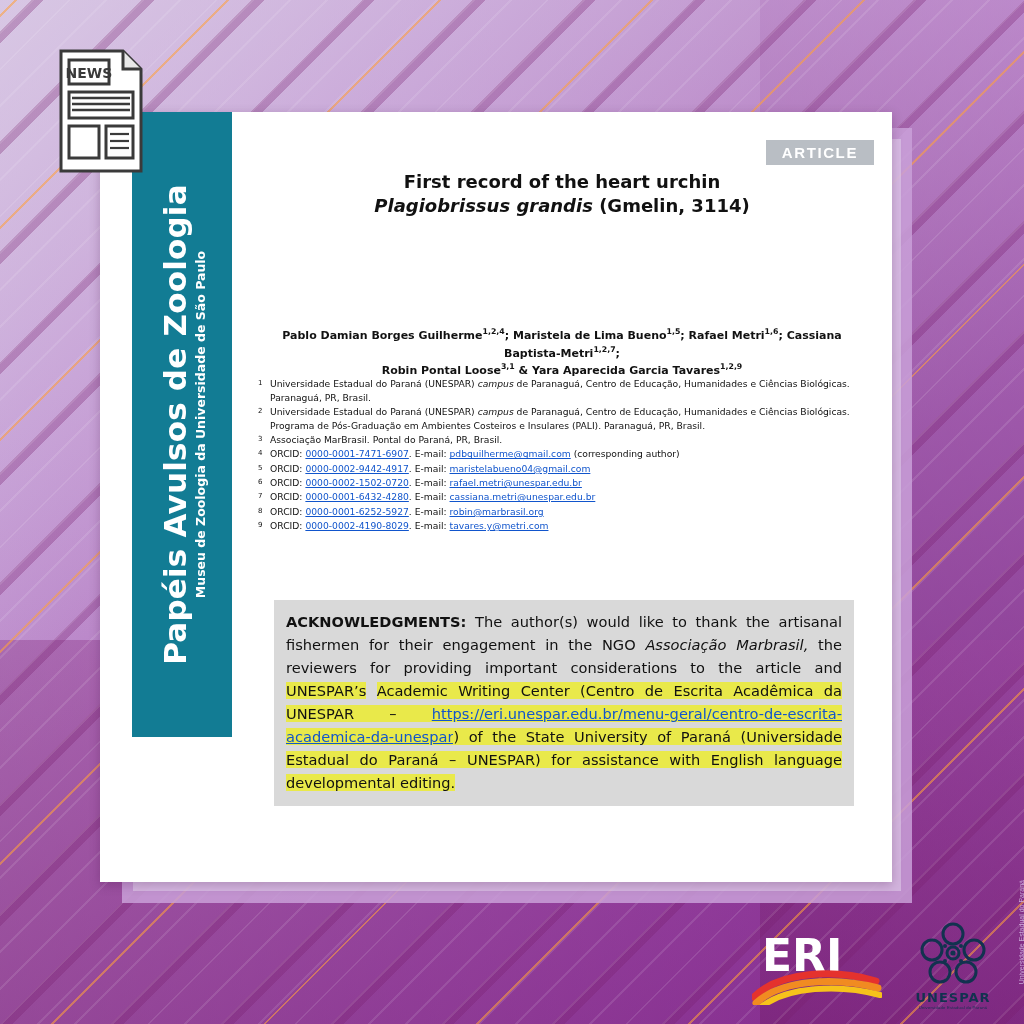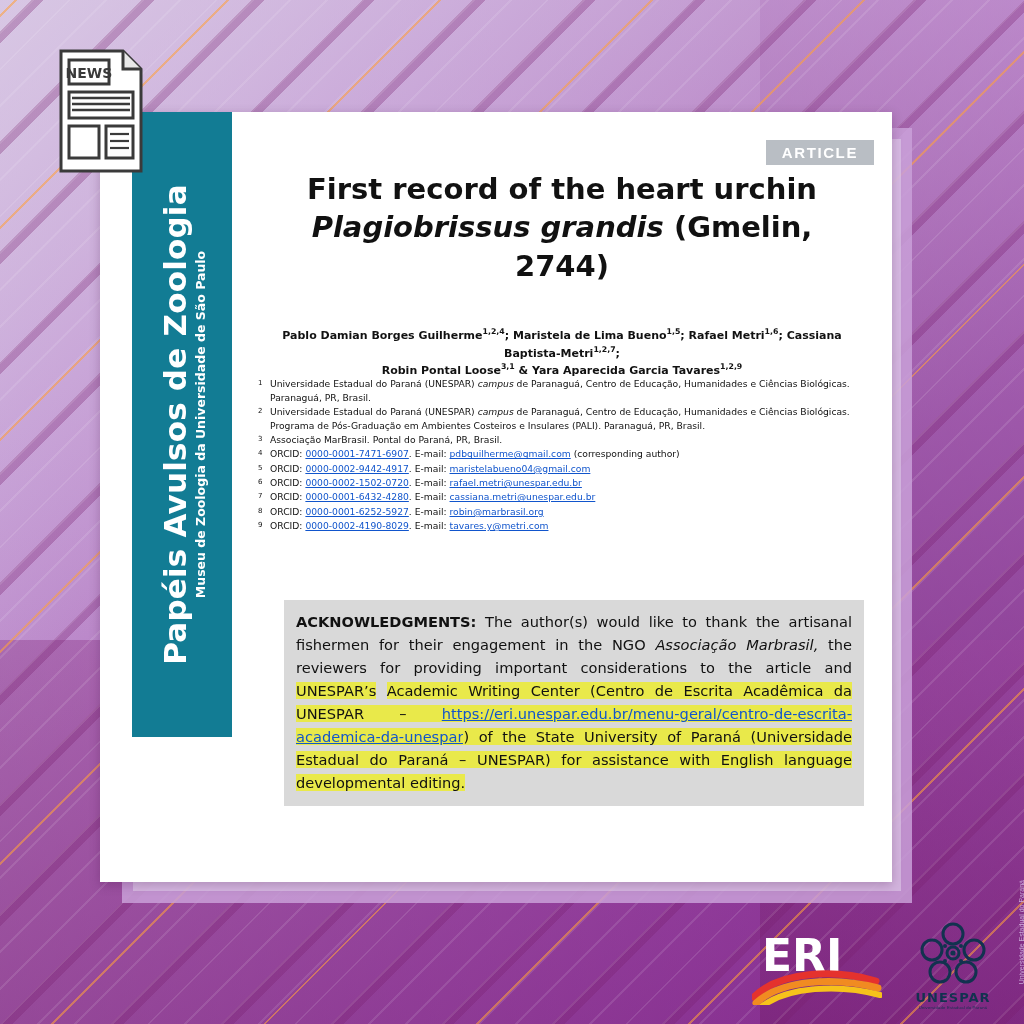--- a/index.html
+++ b/index.html
@@ -51,38 +51,38 @@
   
   #newsicon{position:absolute;left:58px;top:48px;width:86px;height:126px;}
   #newsicon svg{display:block;}
 
   
   #doc{position:absolute;left:232px;top:112px;width:660px;height:770px;}
   #article-tag{position:absolute;right:18px;top:28px;background:#b9bec4;color:#ffffff;
      font-size:15px;font-weight:bold;letter-spacing:1.6px;padding:4px 16px;}
 
   #title{position:absolute;left:40px;top:58px;width:580px;text-align:center;
-     font-family:"DejaVu Sans",sans-serif;font-weight:bold;font-size:29px;color:#111;
+     font-family:"DejaVu Sans",sans-serif;font-weight:bold;font-size:18px;color:#111;
      line-height:1.32;}
   #title .it{font-style:italic;}
 
   #authors{position:absolute;left:40px;top:214px;width:580px;text-align:center;
      font-family:"DejaVu Sans",sans-serif;font-weight:bold;font-size:11px;color:#111;
      line-height:1.55;}
   sup{font-size:71%;}
 
   #affil{position:absolute;left:26px;top:265px;width:612px;font-size:9.2px;color:#111;
      font-family:"DejaVu Sans",sans-serif;line-height:1.5;}
   #affil .row{display:flex;gap:5px;margin-bottom:.5px;}
   #affil .mk{width:7px;flex:0 0 7px;text-align:left;font-size:7px;padding-top:1px;}
   #affil .tx{flex:1;}
   #affil .it{font-style:italic;}
   a.lnk{color:#1155cc;text-decoration:underline;}
 
-  #ack{position:absolute;left:52px;top:488px;width:580px;background:#d9d9d9;
+  #ack{position:absolute;left:42px;top:488px;width:580px;background:#d9d9d9;
      padding:10px 12px 12px 12px;box-sizing:border-box;
      font-family:"DejaVu Sans",sans-serif;font-size:14.6px;color:#111;
      line-height:1.58;text-align:justify;}
   #ack b{font-weight:bold;}
   #ack .it{font-style:italic;}
   .hl{background:#e9e94a;}
   .hl a{color:#1155cc;}
 
   
   #eri{position:absolute;left:752px;top:925px;width:130px;height:80px;}
@@ -140,21 +140,21 @@
     </g>
   </svg>
 </div>
 
 <div id="doc">
 
   <div id="article-tag">ARTICLE</div>
 
   <div id="title">
     <span>First record of the heart urchin</span><br>
-    <span class="it">Plagiobrissus grandis</span><span> (Gmelin, 2744)</span><br>
+    <span class="it">Plagiobrissus grandis</span><span> (Gmelin, 3114)</span><br>
     <br>
   </div>
 
   <div id="authors">
     <span>Pablo Damian Borges Guilherme</span><sup>1,2,4</sup><span>; Maristela de Lima Bueno</span><sup>1,5</sup><span>; Rafael Metri</span><sup>1,6</sup><span>; Cassiana Baptista-Metri</span><sup>1,2,7</sup><span>;</span><br>
     <span>Robin Pontal Loose</span><sup>3,1</sup><span> &amp; Yara Aparecida Garcia Tavares</span><sup>1,2,9</sup>
   </div>
 
   <div id="affil">
 

